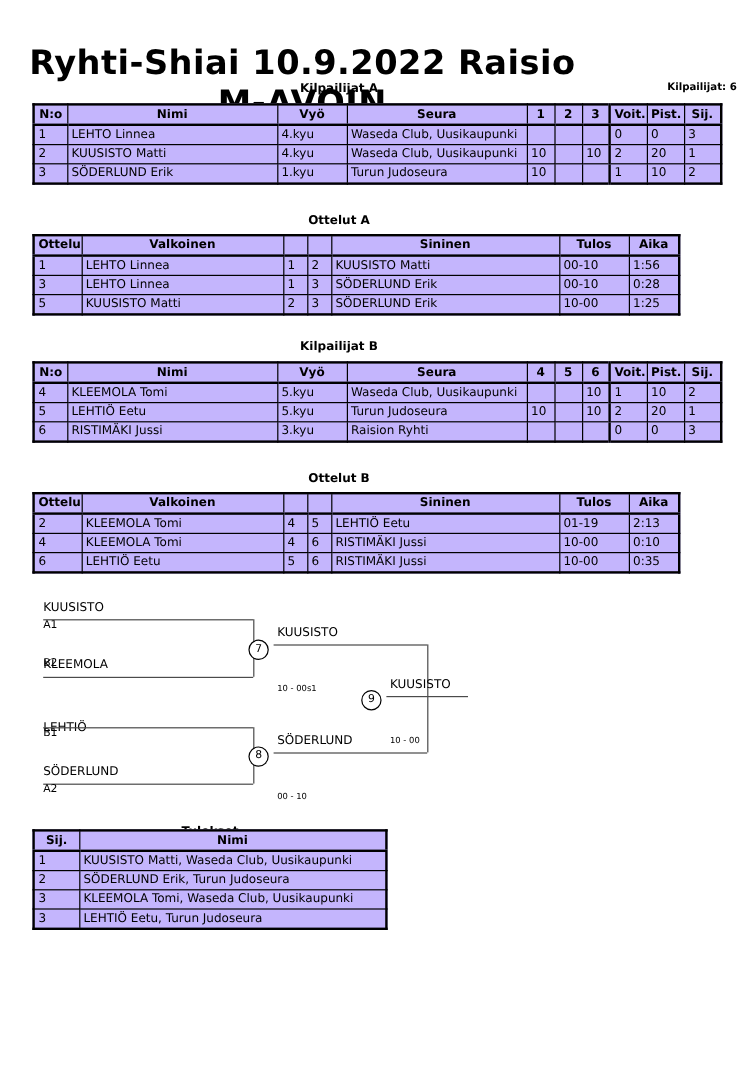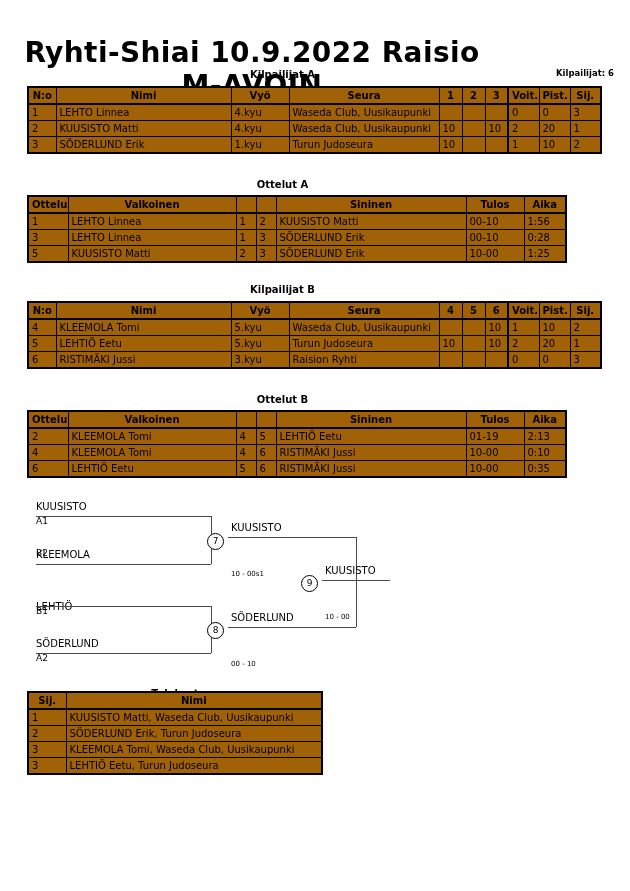--- a/index.html
+++ b/index.html
@@ -46,21 +46,21 @@
   .cap-ota{ top: 179px; width: 565px; }
   .cap-b  { top: 284px; width: 565px; }
   .cap-otb{ top: 394px; width: 565px; }
   .cap-res{ top: 674px; width: 350px; margin-top: 14px; }
 
   
   .tbl {
     position: absolute;
     border-collapse: collapse;
     border: 2px solid #000;
-    background: #a16207;
+    background: #c4b5fd;
     font-size: 10px;
     table-layout: fixed;
   }
   .tbl td, .tbl th {
     border: 1px solid #000;
     padding: 0 3px;
     height: 15px;
     line-height: 15px;
     overflow: hidden;
     white-space: nowrap;

